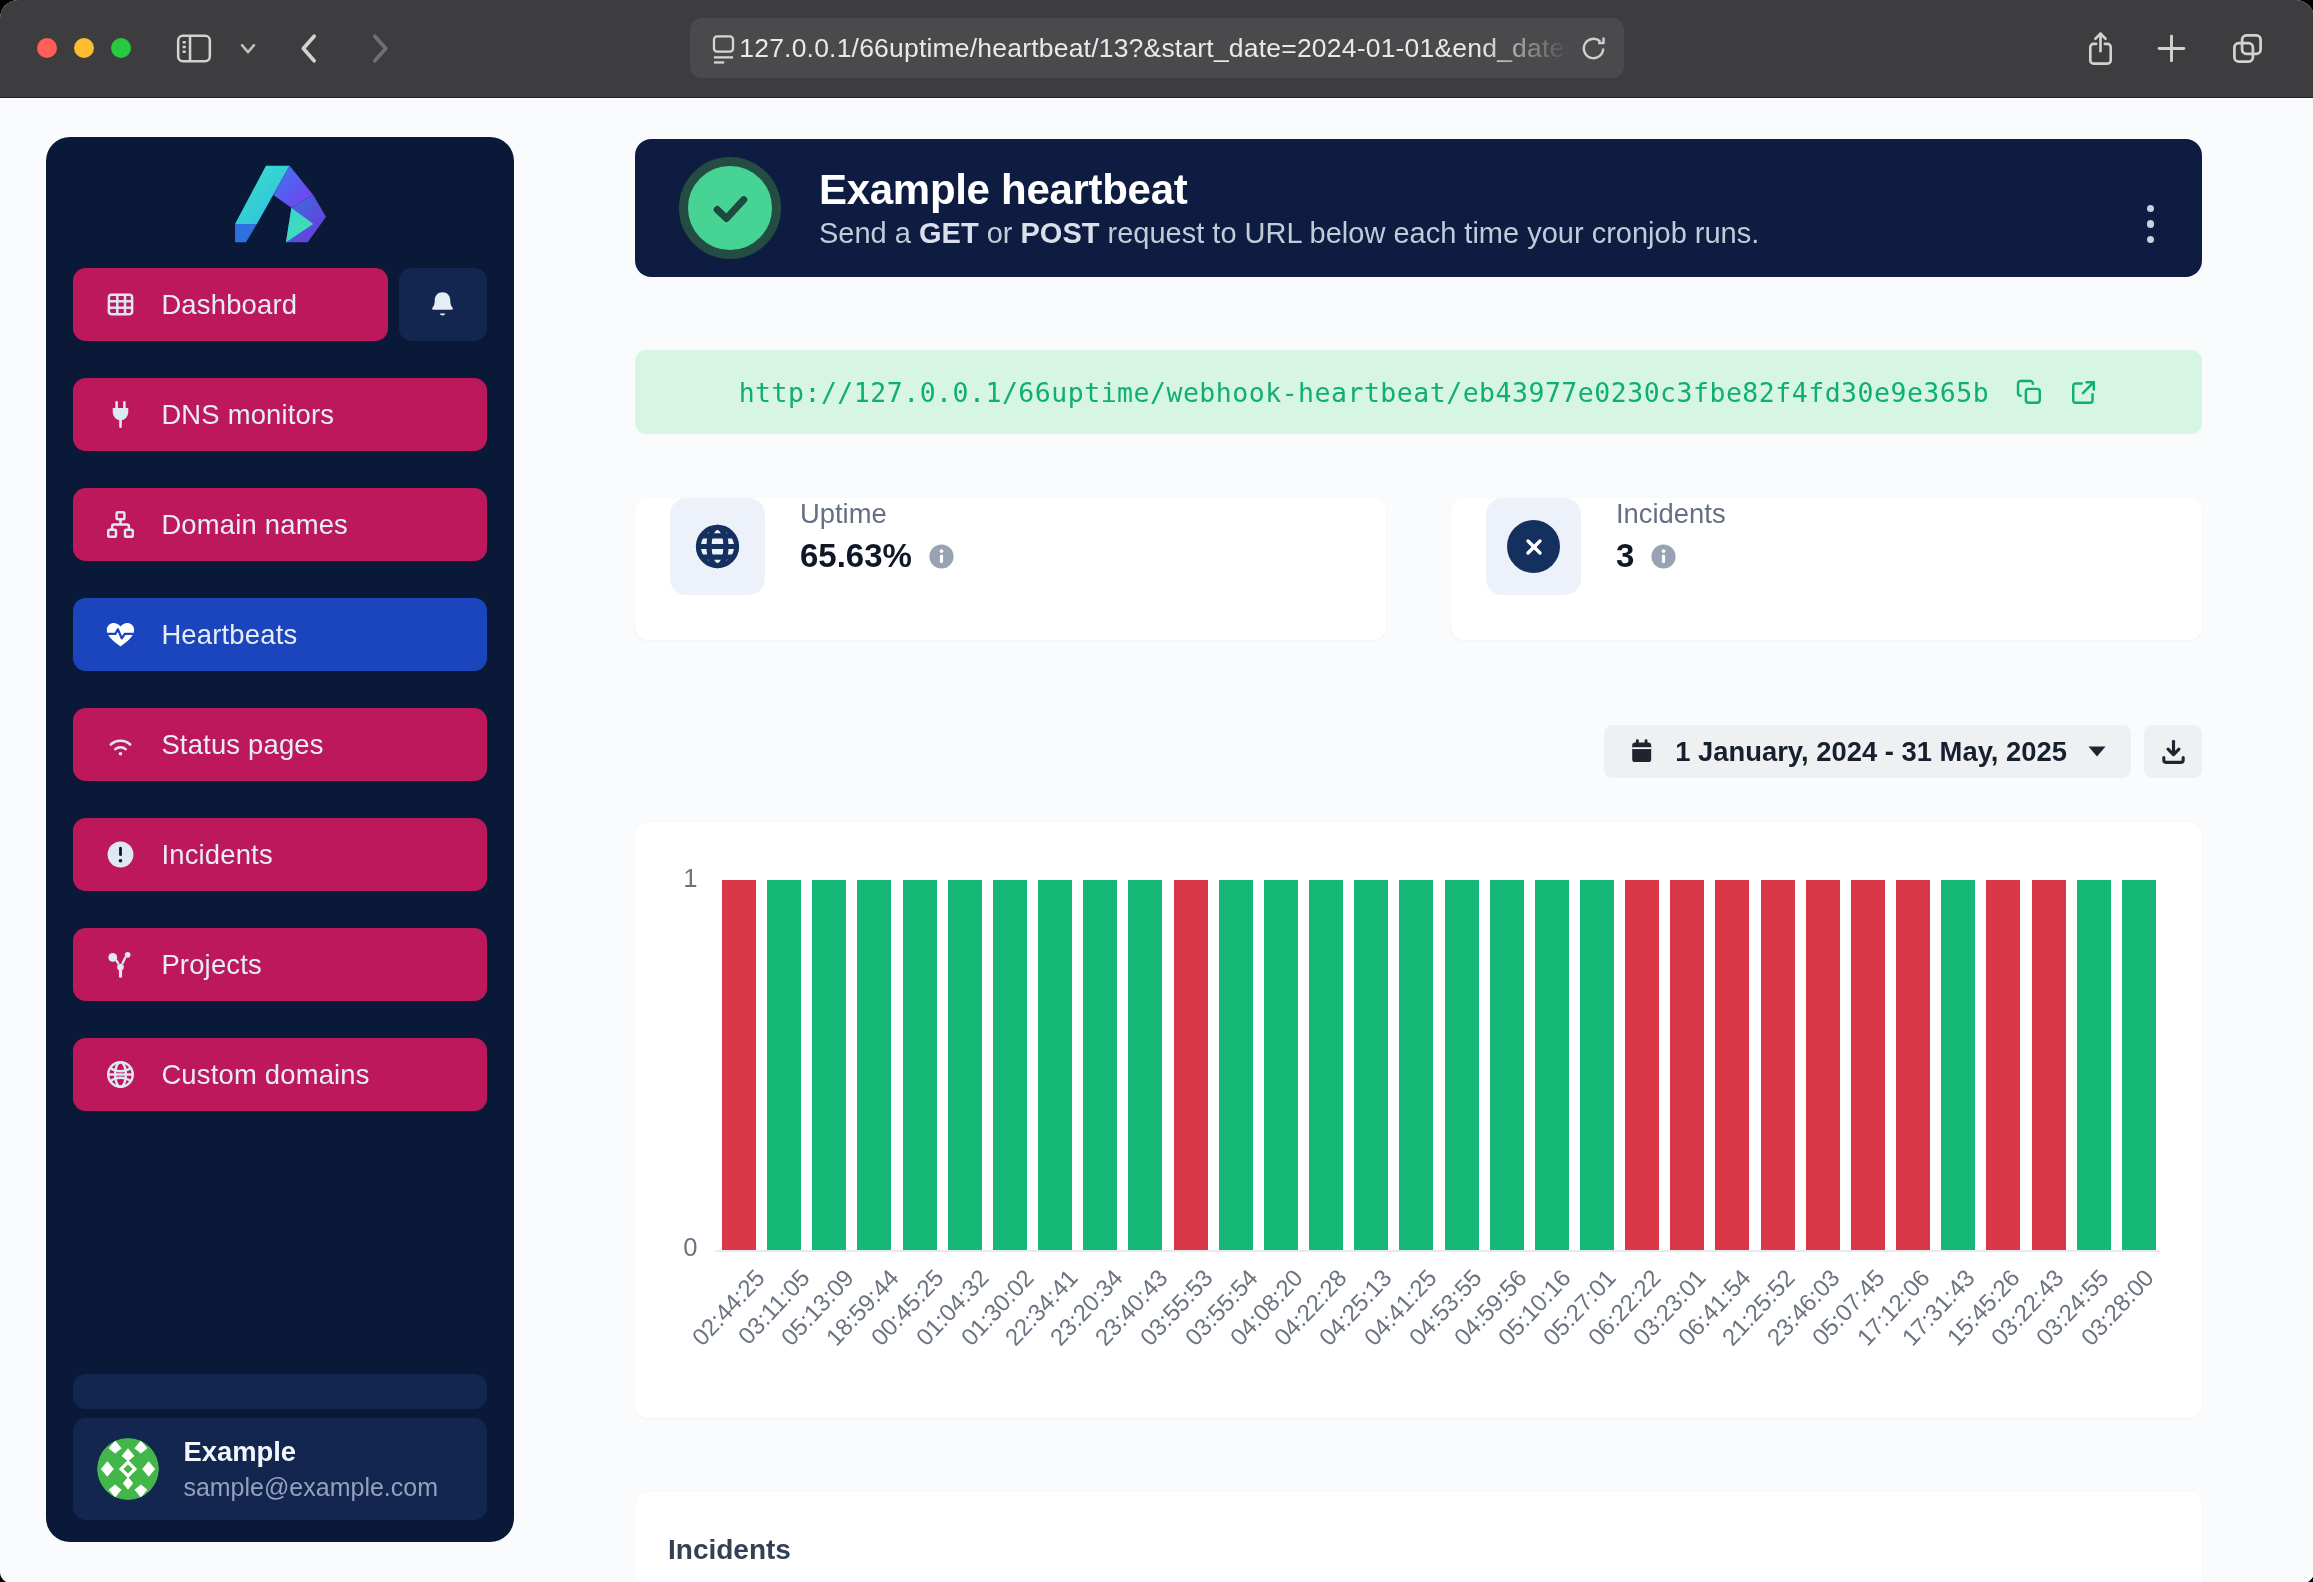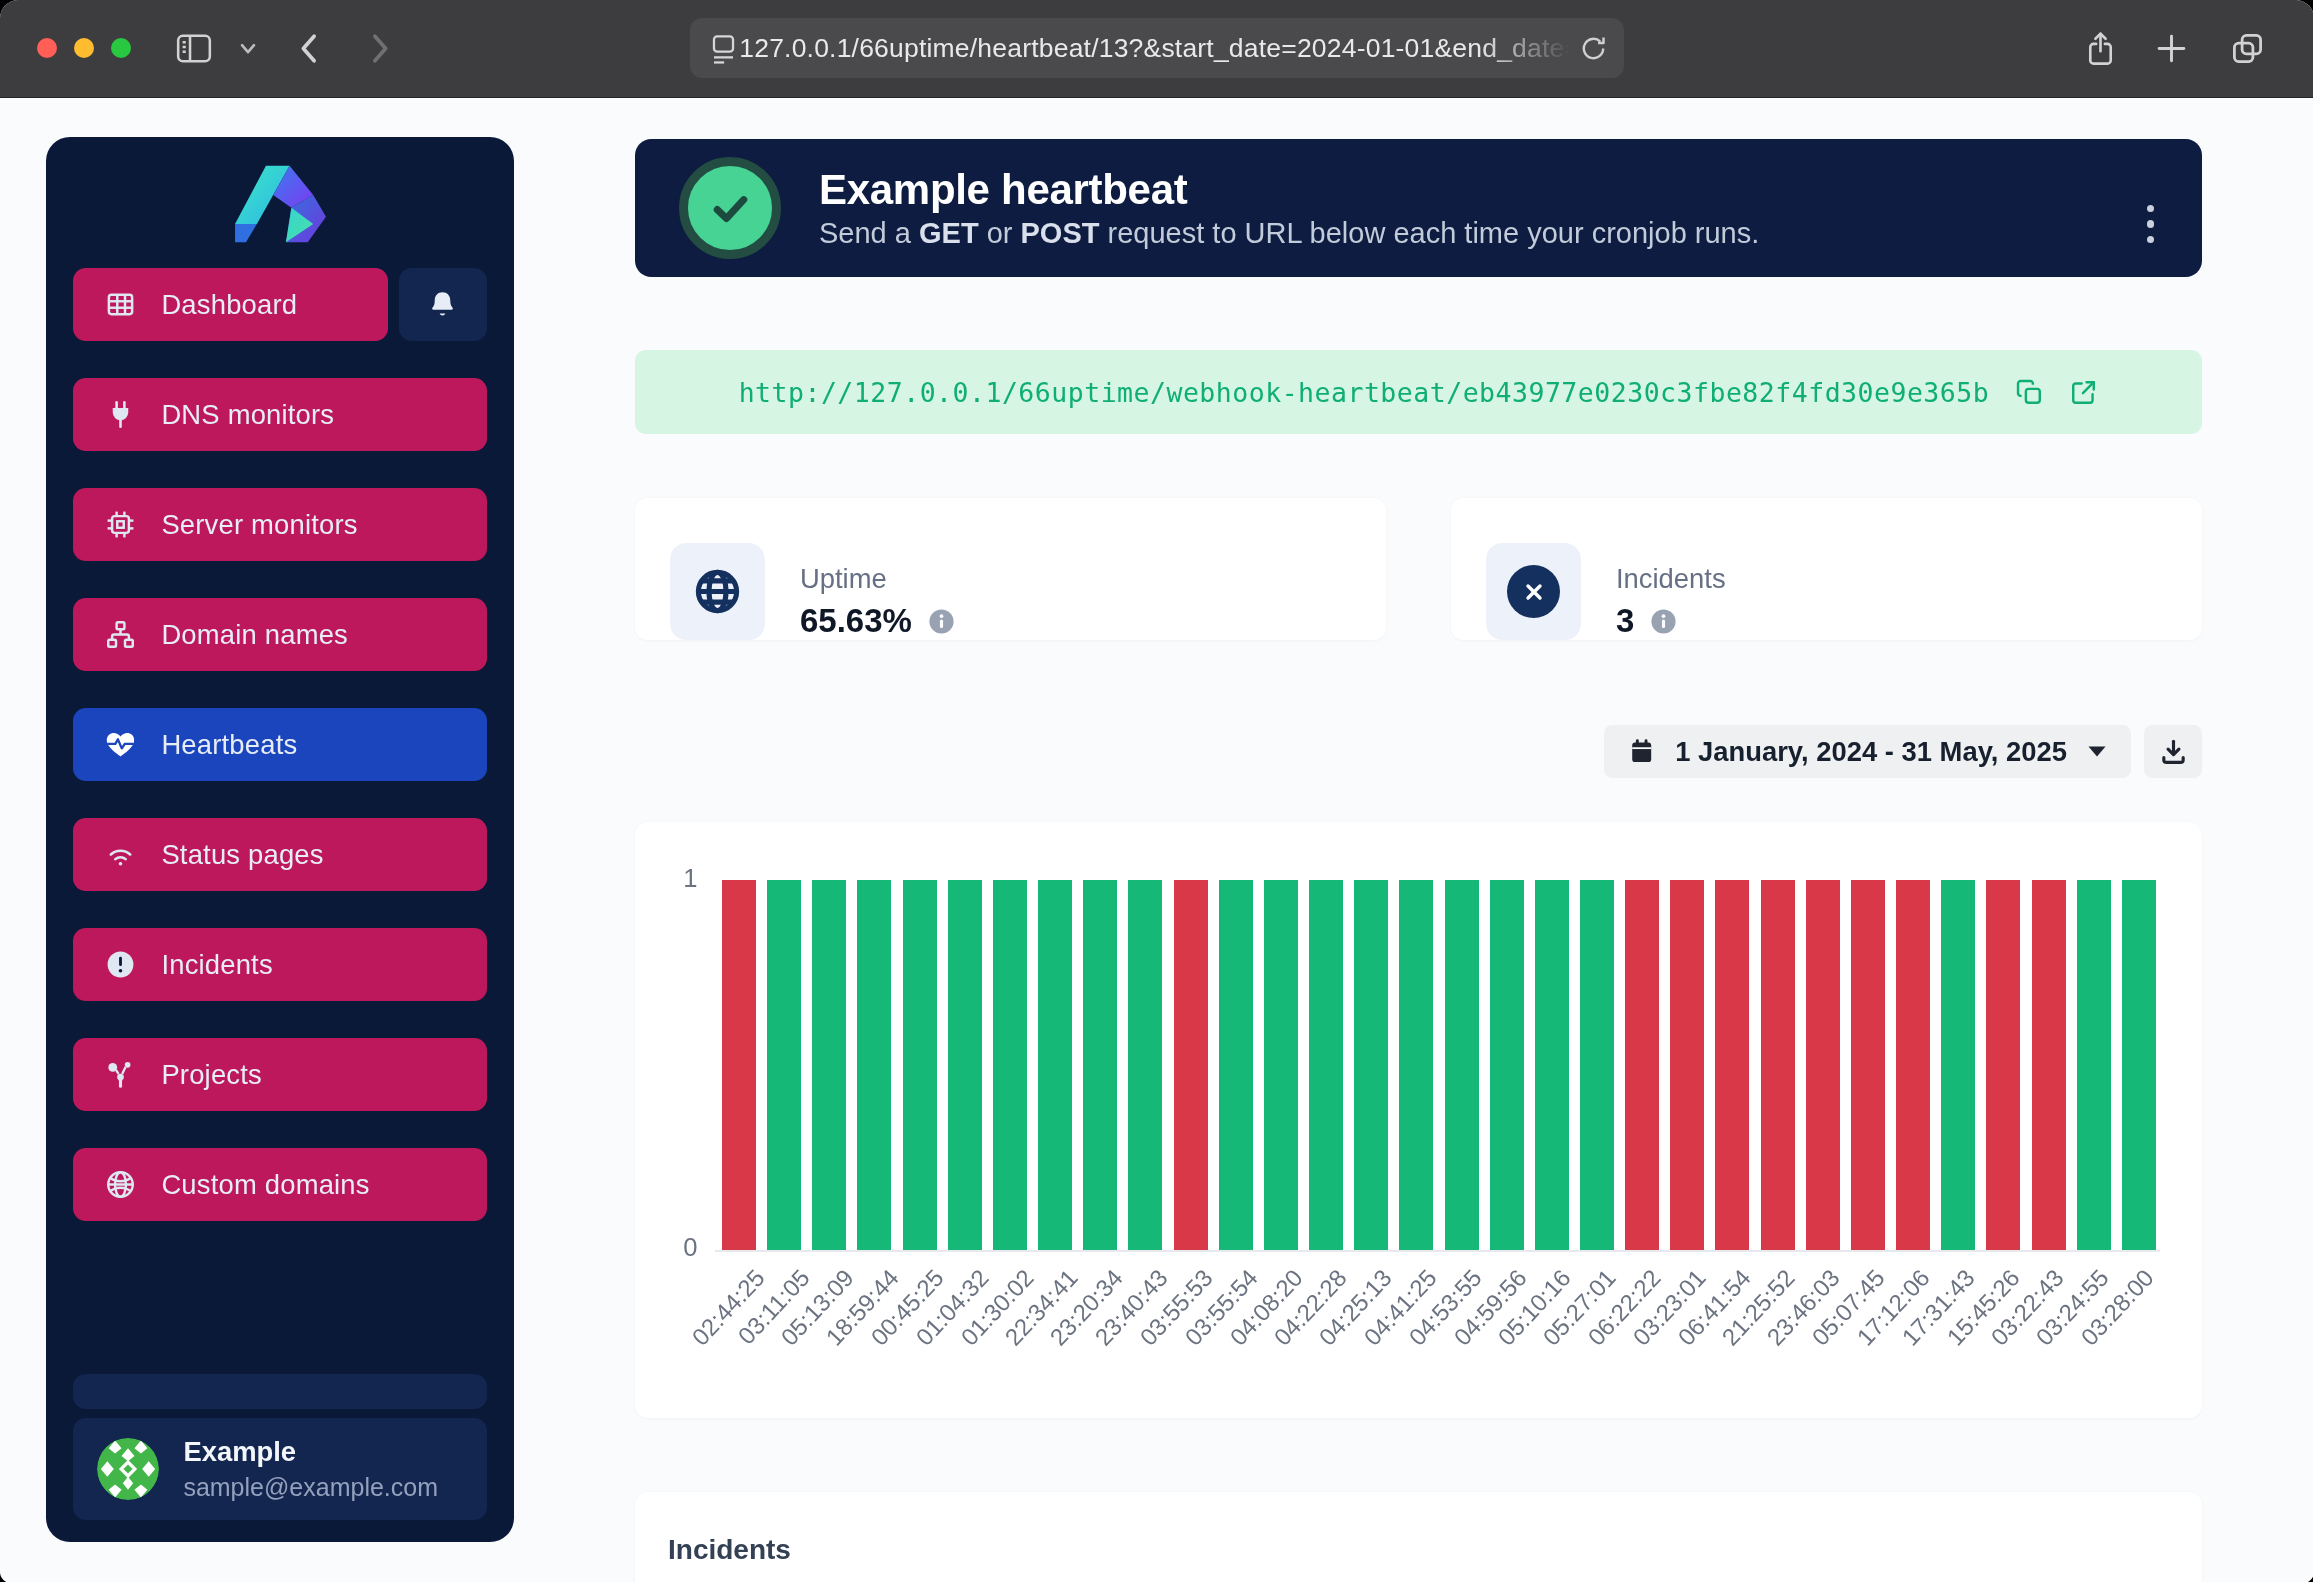--- a/index.html
+++ b/index.html
@@ -61,21 +61,21 @@
   .hero-sub b{color:#d9e0eb;}
   .kebab{position:absolute;right:48px;top:66px;display:flex;flex-direction:column;gap:8.2px;cursor:pointer;}
   .kebab i{width:7.3px;height:7.3px;border-radius:50%;background:#c8d1dd;}
 
   .webhook{position:absolute;left:0;top:350px;width:100%;height:84px;background:#d6f5e2;border-radius:11px;
            display:flex;align-items:center;justify-content:center;gap:25.6px;}
   .webhook .wurl{font-family:"DejaVu Sans Mono","Liberation Mono",monospace;font-size:26.5px;color:#0fae74;letter-spacing:0.5px;}
   .webhook .wic{color:#0fae74;cursor:pointer;display:flex;}
 
   .statcard{position:absolute;top:498px;width:751px;height:142px;background:#fff;border-radius:12.8px;
-            box-shadow:0 0.9px 2.7px rgba(16,24,40,.04);display:flex;align-items:flex-end;}
+            box-shadow:0 0.9px 2.7px rgba(16,24,40,.04);display:flex;align-items:flex-start;}
   .stat-uptime{left:0;}
   .stat-incid{left:816px;}
   .stattile{margin-left:35px;width:95px;height:97px;border-radius:16.4px;background:#edf1fa;
             display:flex;align-items:center;justify-content:center;color:#14305e;}
   .statbody{margin-left:35px;}
   .statlabel{font-size:27.4px;color:#667085;}
   .statvalrow{display:flex;align-items:center;gap:14.6px;margin-top:7.3px;}
   .statval{font-size:33px;font-weight:700;color:#101828;}
   .xcirc{width:53px;height:53px;border-radius:50%;background:#14305e;display:flex;align-items:center;justify-content:center;color:#fff;}
 
@@ -234,37 +234,20 @@
           <svg width="31" height="31" viewBox="0 0 24 24" fill="none" stroke="currentColor" stroke-width="2" stroke-linecap="round" stroke-linejoin="round">
             <line x1="9" y1="2.5" x2="9" y2="7"></line>
                 <line x1="15" y1="2.5" x2="15" y2="7"></line>
             <path d="M6 7h12v3.5a6 6 0 0 1-12 0z" fill="currentColor" stroke="none"></path>
             <line x1="12" y1="16.5" x2="12" y2="21.5"></line>
           </svg>
         </span>
         <span class="nlabel">DNS monitors</span>
       </div>
 
-      <div class="navitem">
-        <span class="nico">
-          <svg width="31" height="31" viewBox="0 0 24 24" fill="none" stroke="currentColor" stroke-width="1.9">
-            <rect x="5.5" y="5.5" width="13" height="13" rx="2"></rect>
-                <rect x="9.5" y="9.5" width="5" height="5"></rect>
-            <line x1="9" y1="2" x2="9" y2="5.5"></line>
-                <line x1="15" y1="2" x2="15" y2="5.5"></line>
-            <line x1="9" y1="18.5" x2="9" y2="22"></line>
-                <line x1="15" y1="18.5" x2="15" y2="22"></line>
-            <line x1="2" y1="9" x2="5.5" y2="9"></line>
-                <line x1="2" y1="15" x2="5.5" y2="15"></line>
-            <line x1="18.5" y1="9" x2="22" y2="9"></line>
-                <line x1="18.5" y1="15" x2="22" y2="15"></line>
-          </svg>
-        </span>
-        <span class="nlabel">Server monitors</span>
-      </div>
 
       <div class="navitem">
         <span class="nico">
           <svg width="31" height="31" viewBox="0 0 24 24" fill="none" stroke="currentColor" stroke-width="1.9">
             <rect x="9" y="2.5" width="6" height="5.5" rx="1"></rect>
             <rect x="2.5" y="16" width="6" height="5.5" rx="1"></rect>
             <rect x="15.5" y="16" width="6" height="5.5" rx="1"></rect>
             <path d="M12 8v4M5.5 16v-2.5a1.5 1.5 0 0 1 1.5-1.5h10a1.5 1.5 0 0 1 1.5 1.5V16"></path>
           </svg>
         </span>

